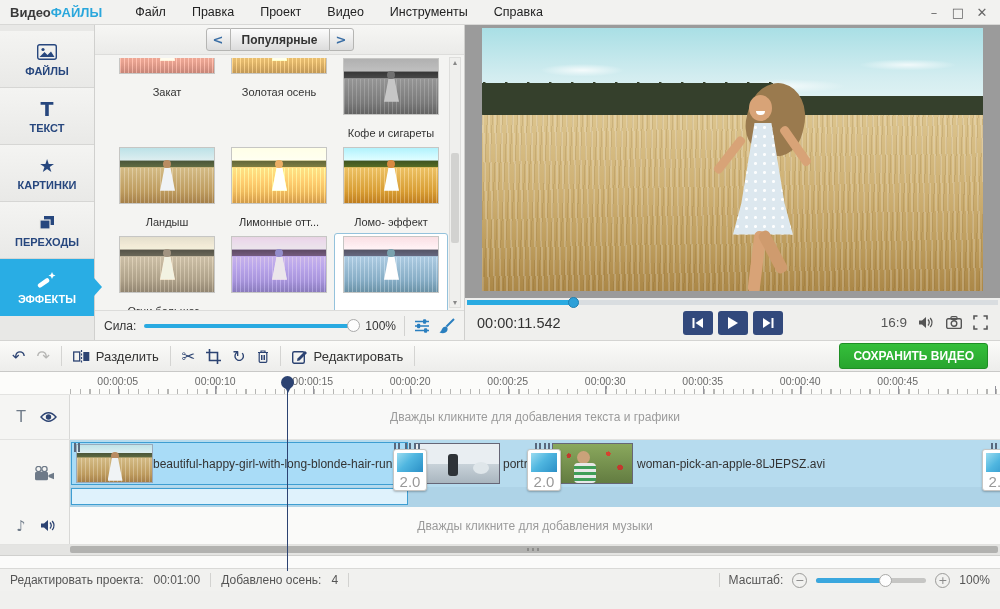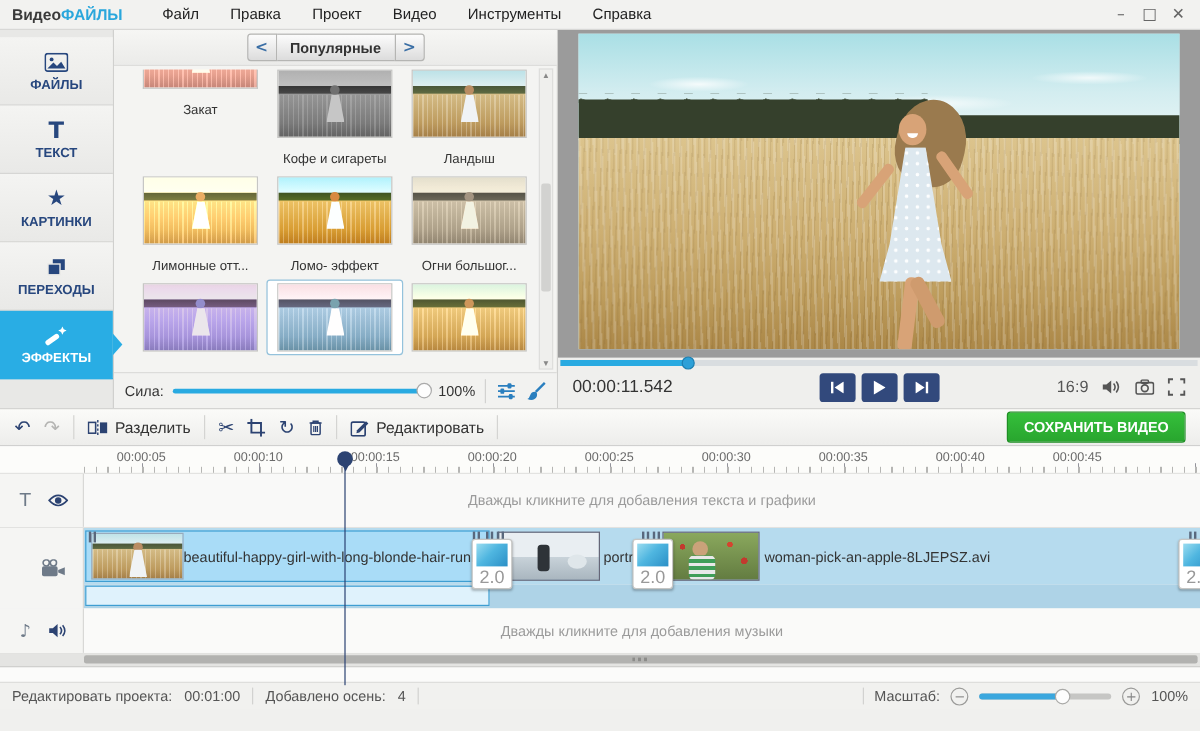--- a/index.html
+++ b/index.html
@@ -234,20 +234,26 @@
       </div>
     </div>
     <div class="fx-scroll">
       <div class="fx-grid">
         <div class="fx-cell r1">
             <div class="fx-thumb">
               <div class="scene f1"></div>
             </div>
             <div class="fx-label">Закат</div>
           </div>
+        <div class="fx-cell r1">
+            <div class="fx-thumb">
+              <div class="scene f3"></div>
+            </div>
+            <div class="fx-label">Золотая осень</div>
+          </div>
         <div class="fx-cell">
             <div class="fx-thumb">
               <div class="scene f4"></div>
             </div>
             <div class="fx-label">Кофе и сигареты</div>
           </div>
         <div class="fx-cell">
             <div class="fx-thumb">
               <div class="scene"></div>
             </div>

